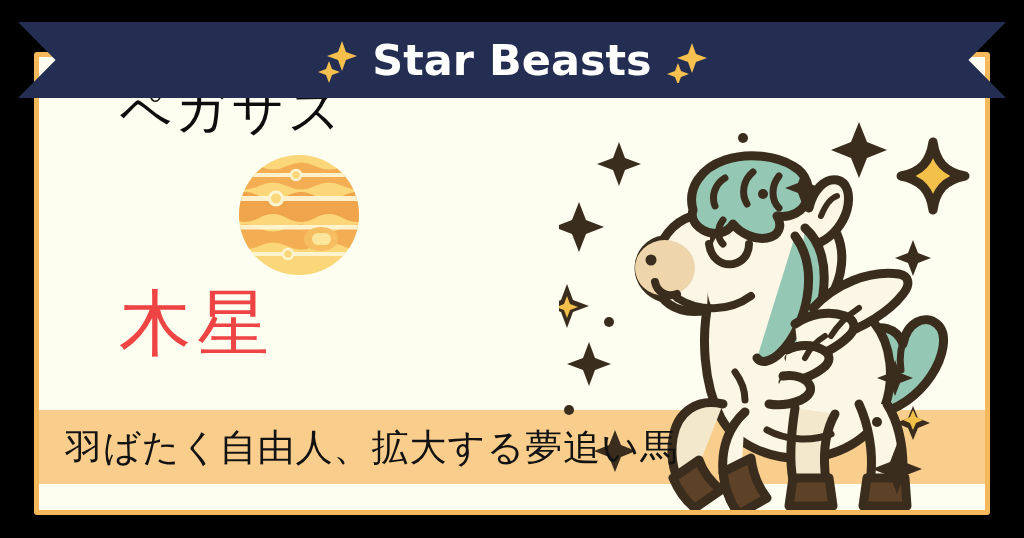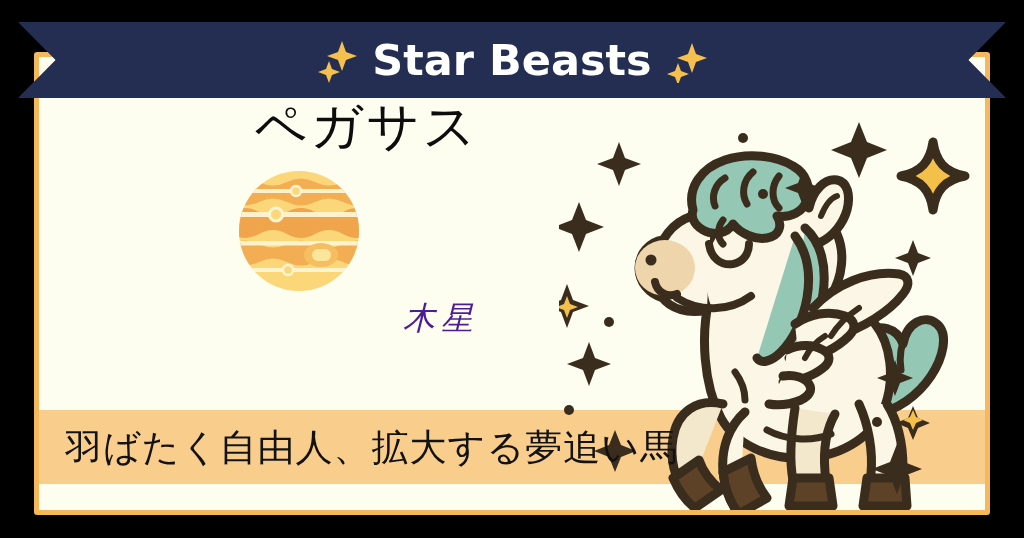--- a/index.html
+++ b/index.html
@@ -56,44 +56,43 @@
     letter-spacing: 1px;
     font-weight: 500;
     z-index: 6;
     white-space: nowrap;
   }
 
   
   #left-col {
     position: absolute;
     left: 80px;
-    top: 42px;
+    top: 26px;
     width: 360px;
-    text-align: right;
+    text-align: left;
     z-index: 5;
   }
   .jp-name {
     font-size: 52px;
     color: #0d0d0d;
     font-weight: 500;
     letter-spacing: 3px;
     line-height: 1.05;
   }
   #planet-wrap {
     margin: 14px 0 8px 0;
     display: flex;
     justify-content: center;
   }
   .jp-planet {
-    font-size: 32px;
-    color: #4c1d95;
+    font-size: 72px;
+    color: #ef4444;
     font-weight: 500;
     letter-spacing: 6px;
     line-height: 1.05;
-    font-style: italic;
   }
 
   
   #art {
     position: absolute;
     left: 520px;
     top: 55px;
     width: 440px;
     height: 400px;
     z-index: 5;

